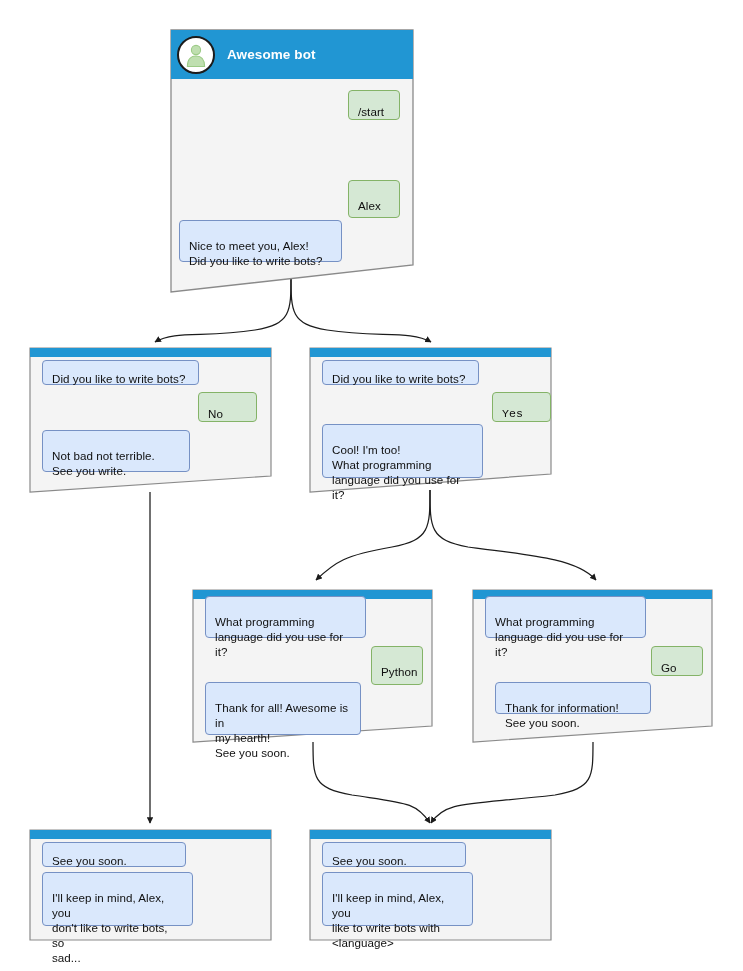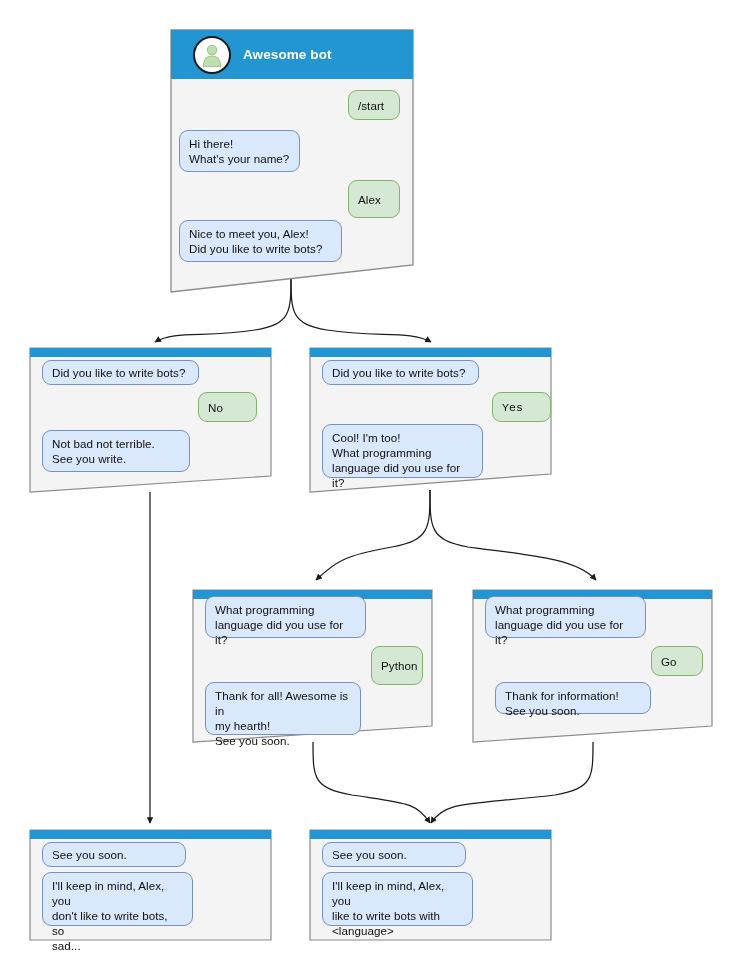--- a/index.html
+++ b/index.html
@@ -90,26 +90,26 @@
     position: absolute;
     left: 0;
     right: 0;
     top: 0;
     bottom: 0;
   }
 
   .bubble {
     position: absolute;
     box-sizing: border-box;
-    border-radius: 9px;
+    border-radius: 4px;
     border: 1px solid;
     font-size: 11.6px;
     line-height: 15px;
     color: #0f0f0f;
-    padding: 5px 9px 5px 9px;
+    padding: 17px 9px 5px 9px;
     white-space: pre-line;
     letter-spacing: 0.05px;
   }
   .bubble.bot {
     background: #dae8fc;
     border-color: #7691c4;
   }
   .bubble.user {
     background: #d5e8d4;
     border-color: #84b367;
@@ -143,33 +143,31 @@
       <path d="M 593 742 C 593 778 593 788 555 795 C 470 805 446 800 431 823"></path>
     </g>
   </svg>
 
   <div class="node" style="left:168px; top:27px; width:248px; height:268px;">
     <svg class="node-shape" viewBox="0 0 248 268" width="248" height="268" preserveAspectRatio="none">
       <path d="M 3 3 L 245 3 L 245 238 L 3 265 Z" fill="#f4f4f4" stroke="#8a8a8a" stroke-width="1.3"></path>
       <path d="M 3 3 L 245 3 L 245 52 L 3 52 Z" fill="#2196d3" stroke="none"></path>
     </svg>
     <div class="node-content">
-      <div class="node-header" style="left:3px; top:3px; width:242px; height:49px; padding-left:22px;">
+      <div class="node-header" style="left:3px; top:3px; width:242px; height:49px; padding-left:6px;">
         <div class="avatar">
           <svg width="26" height="26" viewBox="0 0 26 26" xmlns="http://www.w3.org/2000/svg">
             <circle cx="13" cy="8" r="4.6" fill="#bfdfb0" stroke="#9ccb86" stroke-width="1.1"></circle>
             <path d="M 4.4 24.5 C 4.4 16.6 8.4 14 13 14 C 17.6 14 21.6 16.6 21.6 24.5 Z" fill="#bfdfb0" stroke="#9ccb86" stroke-width="1.1"></path>
           </svg>
         </div>
         <span class="node-title" style="margin-left:12px;">Awesome bot</span>
       </div>
       <div class="messages">
         <div class="bubble user" style="left:180px; top:63px; width:52px; height:30px; display:flex; align-items:center;">/start</div>
-        <div class="bubble bot" style="left:11px; top:103px; width:121px; height:42px;">Hi there!
-What's your name?</div>
         <div class="bubble user" style="left:180px; top:153px; width:52px; height:38px; display:flex; align-items:center;">Alex</div>
         <div class="bubble bot" style="left:11px; top:193px; width:163px; height:42px;">Nice to meet you, Alex!
 Did you like to write bots?</div>
       </div>
     </div>
   </div>
 
   <div class="node" style="left:28px; top:346px; width:245px; height:148px;">
     <svg class="node-shape" viewBox="0 0 245 148" width="245" height="148" preserveAspectRatio="none">
       <path d="M 2 2 L 243 2 L 243 130 L 2 146 Z" fill="#f4f4f4" stroke="#8a8a8a" stroke-width="1.2"></path>

